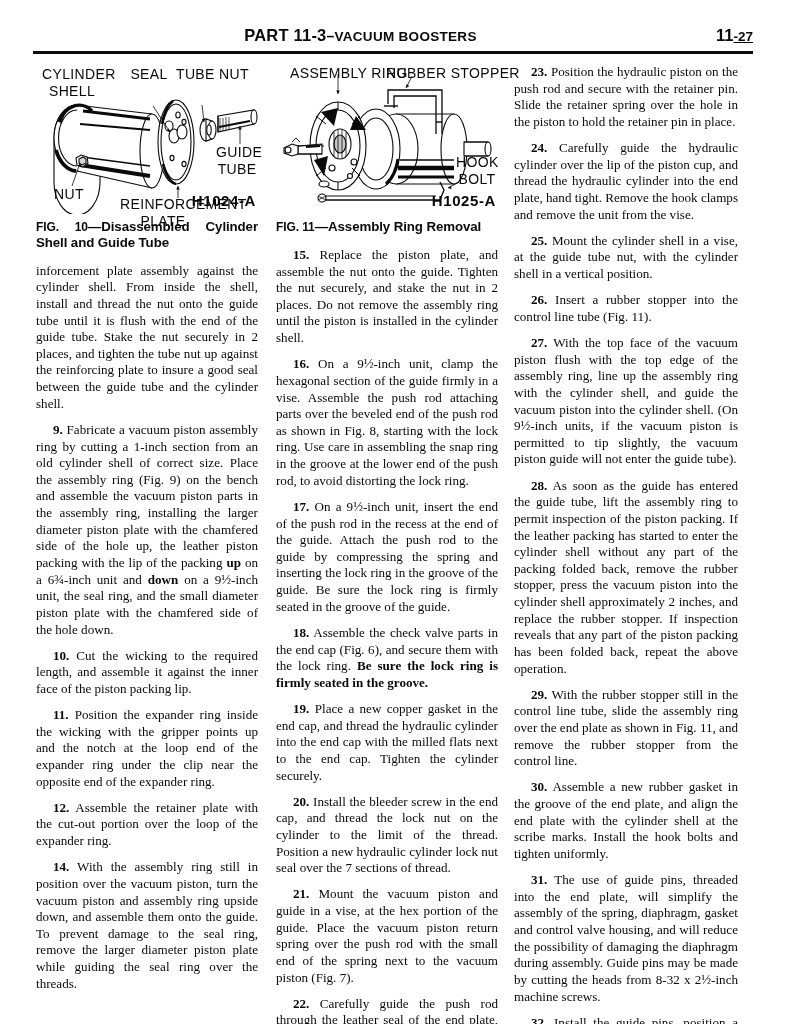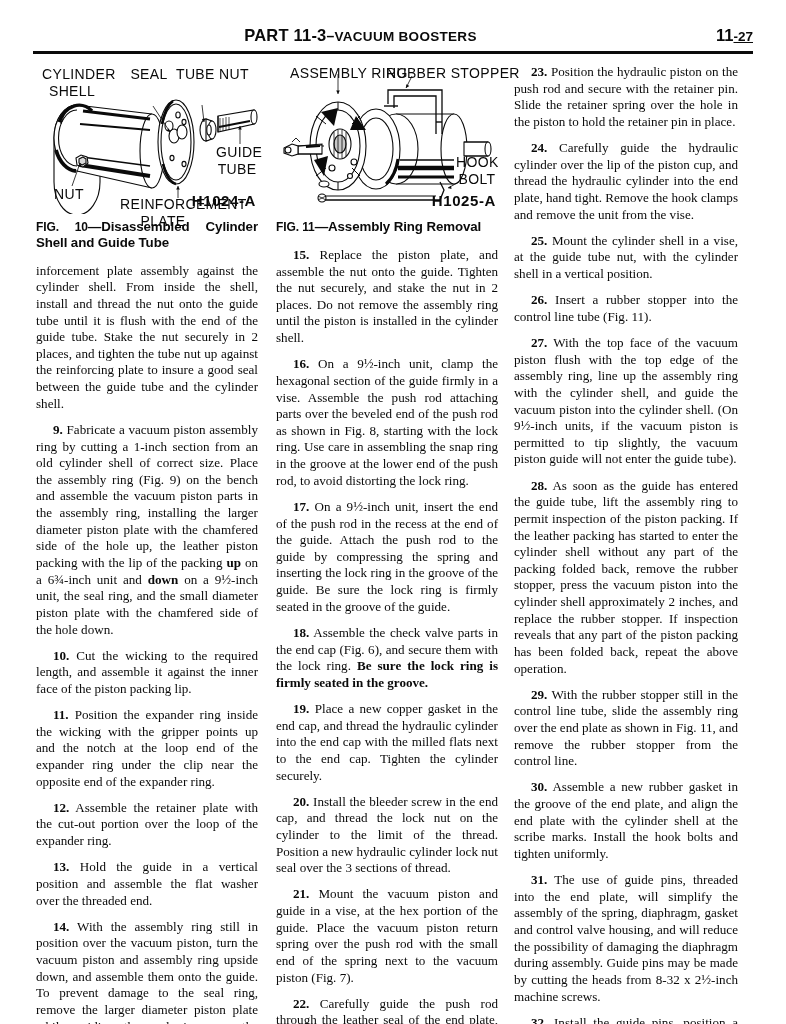--- a/index.html
+++ b/index.html
@@ -236,21 +236,20 @@
     <p class="noind">inforcement plate assembly against the cylinder shell. From inside the shell, install and thread the nut onto the guide tube until it is flush with the end of the guide tube. Stake the nut securely in 2 places, and tighten the tube nut up against the reinforcing plate to insure a good seal between the guide tube and the cylinder shell.</p>
 
     <p class="ind"><span class="stepnum">9.</span> <span>Fabricate a vacuum piston assembly ring by cutting a 1-inch section from an old cylinder shell of correct size. Place the assembly ring (Fig. 9) on the bench and assemble the vacuum piston parts in the assembly ring, installing the larger diameter piston plate with the chamfered side of the hole up, the leather piston packing with the lip of the packing </span><span class="bold">up</span><span> on a 6¾-inch unit and </span><span class="bold">down</span><span> on a 9½-inch unit, the seal ring, and the small diameter piston plate with the chamfered side of the hole down.</span></p>
 
     <p class="ind"><span class="stepnum">10.</span> <span>Cut the wicking to the required length, and assemble it against the inner face of the piston packing lip.</span></p>
 
     <p class="ind"><span class="stepnum">11.</span> <span>Position the expander ring inside the wicking with the gripper points up and the notch at the loop end of the expander ring under the clip near the opposite end of the expander ring.</span></p>
 
     <p class="ind"><span class="stepnum">12.</span> <span>Assemble the retainer plate with the cut-out portion over the loop of the expander ring.</span></p>
 
-    <p class="ind"><span class="stepnum">13.</span> <span>Hold the guide in a vertical position and assemble the flat washer over the threaded end.</span></p>
 
     <p class="ind"><span class="stepnum">14.</span> <span>With the assembly ring still in position over the vacuum piston, turn the vacuum piston and assembly ring upside down, and assemble them onto the guide. To prevent damage to the seal ring, remove the larger diameter piston plate while guiding the seal ring over the threads.</span></p>
   </div>
 
   <div class="col" id="col2">
 
     <div class="figbox" style="margin-bottom:12px;">
       <div class="fig-art" style="height:150px;">
 
         <svg width="222" height="150" viewBox="0 0 222 150">
@@ -335,21 +334,21 @@
     <p class="ind"><span class="stepnum">15.</span> <span>Replace the piston plate, and assemble the nut onto the guide. Tighten the nut securely, and stake the nut in 2 places. Do not remove the assembly ring until the piston is installed in the cylinder shell.</span></p>
 
     <p class="ind"><span class="stepnum">16.</span> <span>On a 9½-inch unit, clamp the hexagonal section of the guide firmly in a vise. Assemble the push rod attaching parts over the beveled end of the push rod as shown in Fig. 8, starting with the lock ring. Use care in assembling the snap ring in the groove at the lower end of the push rod, to avoid distorting the lock ring.</span></p>
 
     <p class="ind"><span class="stepnum">17.</span> <span>On a 9½-inch unit, insert the end of the push rod in the recess at the end of the guide. Attach the push rod to the guide by compressing the spring and inserting the lock ring in the groove of the guide. Be sure the lock ring is firmly seated in the groove of the guide.</span></p>
 
     <p class="ind"><span class="stepnum">18.</span> <span>Assemble the check valve parts in the end cap (Fig. 6), and secure them with the lock ring. </span><span class="bold">Be sure the lock ring is firmly seated in the groove.</span></p>
 
     <p class="ind"><span class="stepnum">19.</span> <span>Place a new copper gasket in the end cap, and thread the hydraulic cylinder into the end cap with the milled flats next to the end cap. Tighten the cylinder securely.</span></p>
 
-    <p class="ind"><span class="stepnum">20.</span> <span>Install the bleeder screw in the end cap, and thread the lock nut on the cylinder to the limit of the thread. Position a new hydraulic cylinder lock nut seal over the 3 sections of thread.</span></p>
+    <p class="ind"><span class="stepnum">20.</span> <span>Install the bleeder screw in the end cap, and thread the lock nut on the cylinder to the limit of the thread. Position a new hydraulic cylinder lock nut seal over the 7 sections of thread.</span></p>
 
     <p class="ind"><span class="stepnum">21.</span> <span>Mount the vacuum piston and guide in a vise, at the hex portion of the guide. Place the vacuum piston return spring over the push rod with the small end of the spring next to the vacuum piston (Fig. 7).</span></p>
 
     <p class="ind"><span class="stepnum">22.</span> <span>Carefully guide the push rod through the leather seal of the end plate, compress the spring, and install the hook clamps to hold the spring compressed.</span></p>
   </div>
 
   <div class="col" id="col3">
     <p class="ind"><span class="stepnum">23.</span> <span>Position the hydraulic piston on the push rod and secure with the retainer pin. Slide the retainer spring over the hole in the piston to hold the retainer pin in place.</span></p>
 
     <p class="ind"><span class="stepnum">24.</span> <span>Carefully guide the hydraulic cylinder over the lip of the piston cup, and thread the hydraulic cylinder into the end plate, hand tight. Remove the hook clamps and remove the unit from the vise.</span></p>

